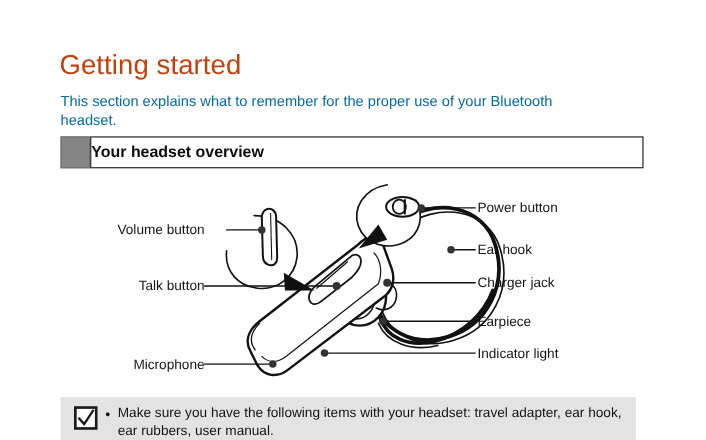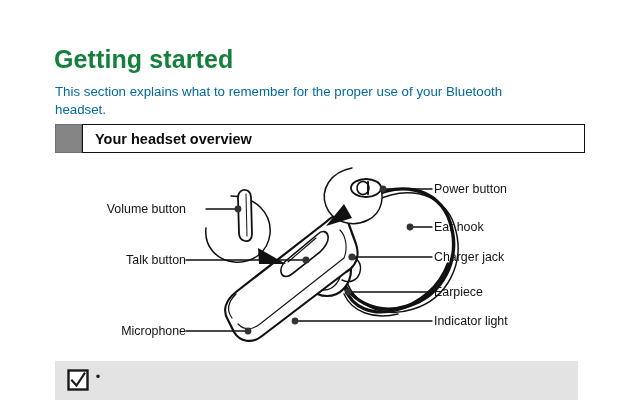--- a/index.html
+++ b/index.html
@@ -15,22 +15,22 @@
     font-family: "Liberation Sans", sans-serif;
     color: #1a1a1a;
   }
 
   
   #page-title {
     position: absolute;
     left: 54px;
     top: 28px;
     font-size: 25px;
-    font-weight: bold;
-    color: #15803d;
+    font-weight: normal;
+    color: #c2410c;
     letter-spacing: 0.1px;
     white-space: nowrap;
   }
 
   
   #intro-paragraph {
     position: absolute;
     left: 55px;
     top: 70px;
     width: 500px;
@@ -56,21 +56,20 @@
     box-sizing: border-box;
     flex: 0 0 auto;
   }
   #section-header-bar {
     flex: 1 1 auto;
     border: 1px solid #111111;
     box-sizing: border-box;
     background: #ffffff;
     display: flex;
     align-items: center;
-    padding-left: 12px;
   }
   #section-header-title {
     font-size: 14.5px;
     font-weight: bold;
     color: #0d0d0d;
     white-space: nowrap;
   }
 
   
   #diagram {
@@ -234,13 +233,14 @@
 </div>
 
 <div id="note-box">
   <div id="note-checkbox">
     <svg width="22" height="22" viewBox="0 0 22 22" xmlns="http://www.w3.org/2000/svg">
       <rect x="1.5" y="1.5" width="19" height="19" fill="#ffffff" stroke="#1a1a1a" stroke-width="2.4"></rect>
       <path d="M5 11.5 L9.5 16.5 L17.5 4.5" fill="none" stroke="#1a1a1a" stroke-width="2.1" stroke-linecap="square" stroke-linejoin="miter"></path>
     </svg>
   </div>
   <div id="note-bullet">•</div>
+  <div id="note-text">Make sure you have the following items with your headset: travel adapter, ear hook, ear rubbers, user manual.</div>
 </div>
 
 </body></html>

